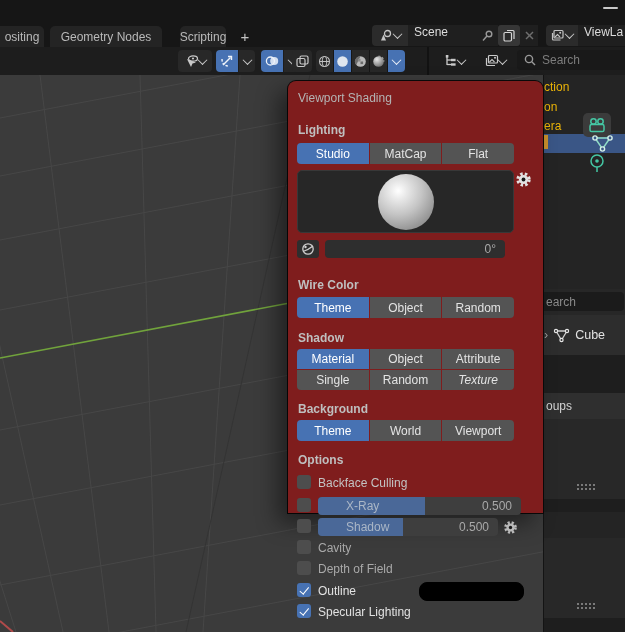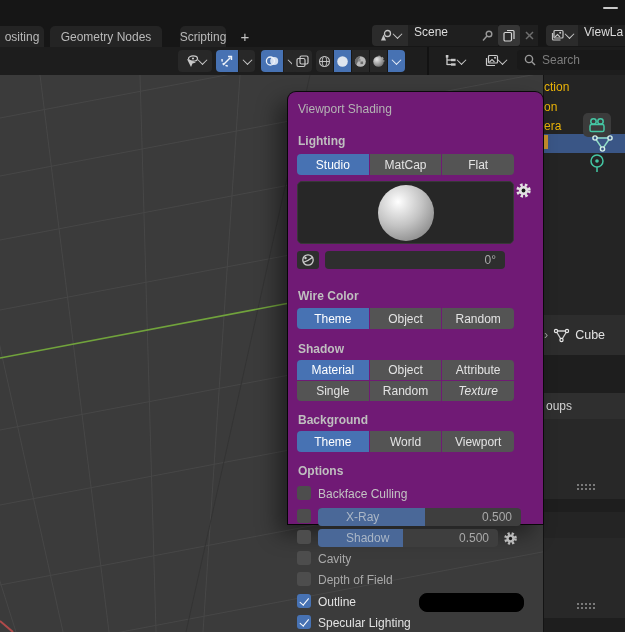--- a/index.html
+++ b/index.html
@@ -45,21 +45,21 @@
     display:flex;align-items:center;padding-left:2px;}
   .crumb{position:absolute;left:0;width:82px;height:40px;background:#2d2d2d;color:#e3e3e3;font-size:12.5px;
     display:flex;align-items:center;gap:5px;}
   .band{position:absolute;left:0;width:82px;background:#1e1e1e;}
   .panelhdr{position:absolute;left:0;width:82px;height:26px;background:#2f2f2f;color:#d2d2d2;font-size:12px;
     display:flex;align-items:center;padding-left:2px;box-sizing:border-box;}
   .panelbody{position:absolute;left:0;width:82px;background:#282828;}
   .grip{position:absolute;width:19px;height:7px;
     background-image:radial-gradient(#7a7a7a 1px, transparent 1.2px);background-size:4px 4px;}
   
-  .popup{left:288px;top:92px;width:255px;height:432px;background:#701a75;border-radius:8px 8px 0 0;
+  .popup{left:288px;top:81px;width:255px;height:432px;background:#7f1d1d;border-radius:8px 8px 0 0;
     box-shadow:-10px 10px 22px rgba(0,0,0,.45), 0 0 0 1px #0a0a0a;}
   .ptitle{position:absolute;left:10px;top:10px;font-size:12px;color:#b4b4b4;}
   .plbl{position:absolute;font-size:12px;color:#bfbfbf;left:10px;font-weight:bold;}
   .seg{position:absolute;left:9px;width:217px;height:21px;display:flex;gap:1px;}
   .seg span{flex:1;background:#545454;color:#e3e3e3;font-size:12px;display:flex;align-items:center;justify-content:center;}
   .seg span.sel{background:#4772b3;color:#fff;}
   .seg span:first-child{border-radius:4px 0 0 4px;}
   .seg span:last-child{border-radius:0 4px 4px 0;}
   .grid3{position:absolute;left:9px;width:217px;display:grid;grid-template-columns:1fr 1fr 1fr;gap:1px;}
   .grid3 span{height:20px;background:#545454;color:#e3e3e3;font-size:12px;display:flex;align-items:center;justify-content:center;}
@@ -144,20 +144,25 @@
       <circle cx="4" cy="5" r="2.1" fill="#3a5686" stroke="#d7f2e9" stroke-width="1.4"></circle>
       <circle cx="19" cy="5" r="2.1" fill="#3a5686" stroke="#d7f2e9" stroke-width="1.4"></circle>
       <circle cx="11.5" cy="16" r="2.1" fill="#3a5686" stroke="#d7f2e9" stroke-width="1.4"></circle>
     </svg>
     <svg class="abs" style="left:43px;top:78px;" width="20" height="22" viewBox="0 0 20 22">
       <circle cx="10" cy="8" r="6" fill="none" stroke="#45c7a4" stroke-width="1.5"></circle>
       <circle cx="10" cy="8" r="1.8" fill="#45c7a4"></circle>
       <line x1="10" y1="14" x2="10" y2="19" stroke="#45c7a4" stroke-width="1.5"></line>
     </svg>
 
+    <div class="prophdr" style="top:214px;height:26px;">
+      <div class="pfield" style="left:0;top:3px;width:78px;height:19px;">
+        <span>earch</span>
+      </div>
+    </div>
     <div class="crumb" style="top:240px;">
       <span style="color:#9f9f9f;">›</span>
       <svg width="17" height="16" viewBox="0 0 17 16">
         <path d="M3 4 L14 4 L8.5 13 Z" fill="none" stroke="#cfcfcf" stroke-width="1.3"></path>
         <circle cx="3" cy="4" r="1.6" fill="#2d2d2d" stroke="#e6e6e6" stroke-width="1.2"></circle>
         <circle cx="14" cy="4" r="1.6" fill="#2d2d2d" stroke="#e6e6e6" stroke-width="1.2"></circle>
         <circle cx="8.5" cy="13" r="1.6" fill="#2d2d2d" stroke="#e6e6e6" stroke-width="1.2"></circle>
       </svg>
       <span>Cube</span>
     </div>

